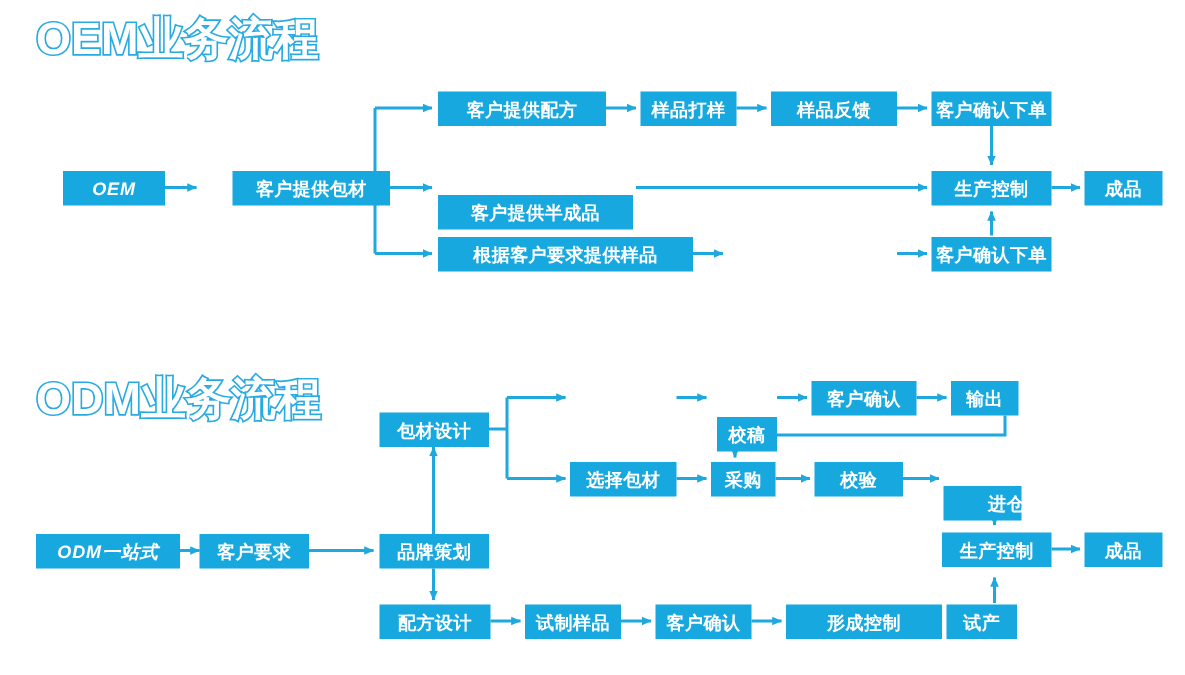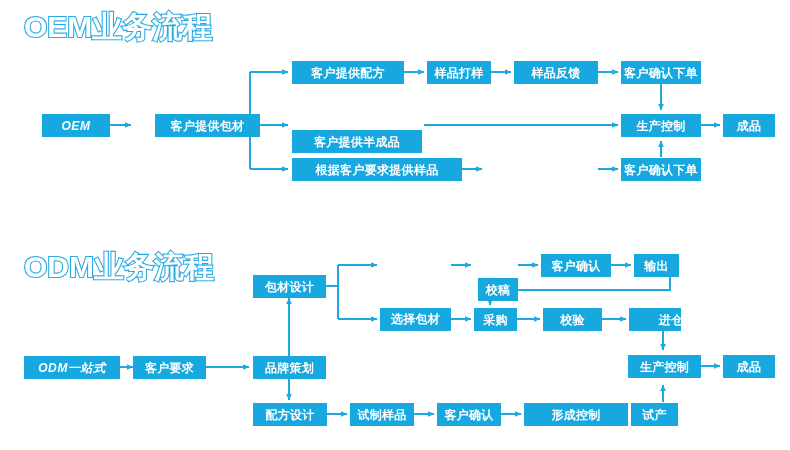--- a/index.html
+++ b/index.html
@@ -157,27 +157,27 @@
 
   <div class="box" style="left:253px;top:275px;width:73px;height:23px;">包材设计</div>
 
 
   <div class="box" style="left:478px;top:254px;width:40px;height:23px;margin-top:24px;">校稿</div>
 
   <div class="box" style="left:541px;top:254px;width:70px;height:23px;">客户确认</div>
 
   <div class="box" style="left:634px;top:254px;width:45px;height:23px;">输出</div>
 
-  <div class="box" style="left:380px;top:308px;width:71px;height:23px;font-family:Liberation Mono, monospace;">选择包材</div>
+  <div class="box" style="left:380px;top:308px;width:71px;height:23px;">选择包材</div>
 
   <div class="box" style="left:474px;top:308px;width:43px;height:23px;">采购</div>
 
   <div class="box" style="left:543px;top:308px;width:59px;height:23px;">校验</div>
 
-  <div class="box" style="left:629px;top:308px;width:52px;height:23px;padding-left:32px;">进仓</div>
+  <div class="box" style="left:629px;top:324px;width:52px;height:23px;padding-left:32px;">进仓</div>
 
   <div class="box" style="left:628px;top:355px;width:73px;height:23px;">生产控制</div>
 
   <div class="box" style="left:723px;top:355px;width:52px;height:23px;">成品</div>
 
   <div class="box" style="left:253px;top:403px;width:74px;height:23px;">配方设计</div>
 
   <div class="box" style="left:350px;top:403px;width:64px;height:23px;">试制样品</div>
 
   <div class="box" style="left:437px;top:403px;width:64px;height:23px;">客户确认</div>

